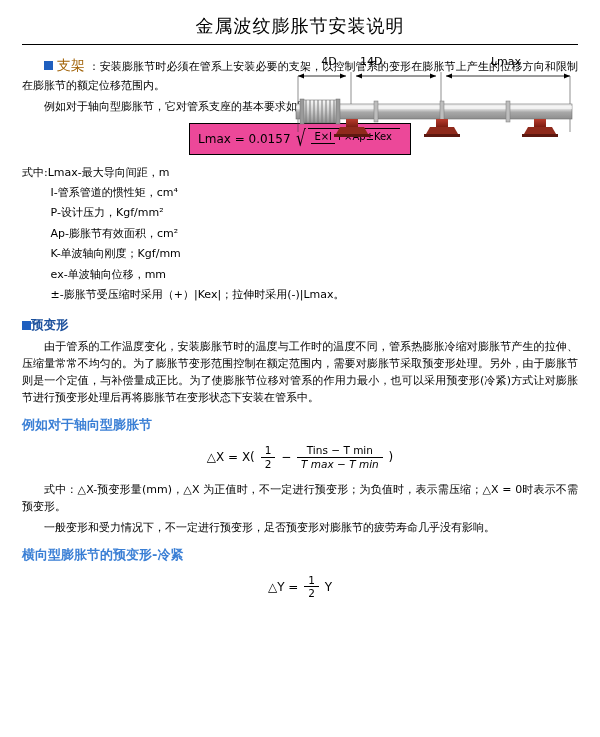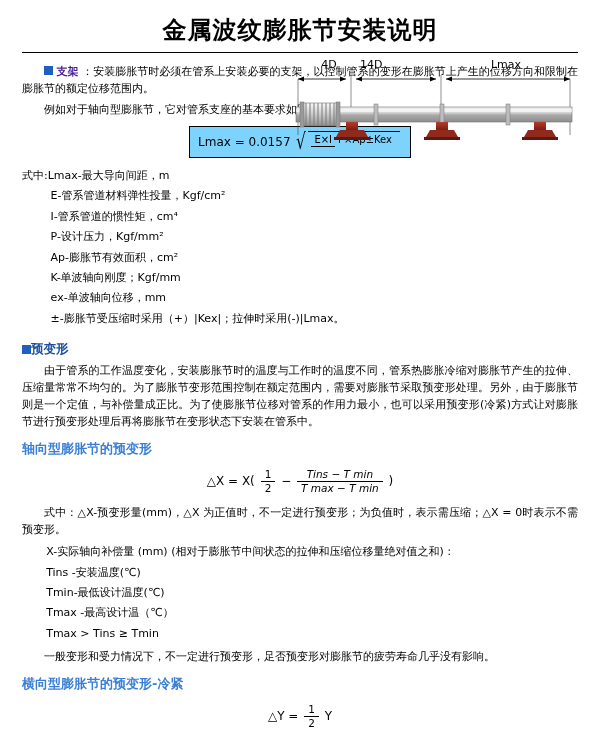--- a/index.html
+++ b/index.html
@@ -17,22 +17,22 @@
   }
   .page {
     position: relative;
     width: 600px;
     height: 737px;
     padding: 0;
     box-sizing: border-box;
   }
   .doc-title {
     text-align: center;
-    font-size: 24px;
-    font-weight: bold;
+    font-size: 18px;
+    font-weight: normal;
     letter-spacing: 1px;
     margin: 14px 0 0 0;
     padding-bottom: 6px;
   }
   .title-rule {
     width: 556px;
     height: 1px;
     background: #000;
     margin: 0 auto 10px auto;
   }
@@ -71,21 +71,21 @@
     color: #3a7fd5;
     font-weight: bold;
     font-size: 13px;
     margin: 10px 0 6px 0;
   }
   .formula-box {
     border: 1px solid #000;
     display: inline-block;
     padding: 4px 10px 4px 8px;
     font-size: 12px;
-    background: #7dd3fc;
+    background: #ec4899;
   }
   .formula-center {
     text-align: center;
     margin: 8px 0 8px 0;
   }
   .frac {
     display: inline-flex;
     flex-direction: row;
     vertical-align: middle;
     font-size: 10px;
@@ -171,21 +171,21 @@
 
 <div class="page">
 
   <div class="doc-title">金属波纹膨胀节安装说明</div>
   <div class="title-rule"></div>
 
   <div class="content">
 
     <p class="body-text">
       <span style="display:inline-block;width:2em;"></span><span class="blue-square"></span>
-      <span style="color:#4c1d95;font-weight:bold;font-size:11px;">支架</span>
+      <span style="color:#a16207;font-weight:normal;font-size:14px;">支架</span>
       ：<span>安装膨胀节时必须在管系上安装必要的支架，以控制管系的变形在膨胀节上产生的位移方向和限制在膨胀节的额定位移范围内。</span>
     </p>
 
     <p class="body-text indent">例如对于轴向型膨胀节，它对管系支座的基本要求如图所示：</p>
 
     <div class="formula-center">
       <span class="formula-box">
         <span>Lmax = 0.0157</span>
         <span class="sqrt">
           <span class="radical">√</span>
@@ -286,62 +286,54 @@
               <rect x="246" y="49" width="12" height="8" fill="url(#sup)"></rect>
               <polygon points="240,57 264,57 268,64 236,64" fill="#8f2a1c"></polygon>
               <rect x="234" y="64" width="36" height="3" fill="#5d1810"></rect>
             </g>
           </g>
         </svg>
       </div>
 
       <div class="var-list">
         <div>式中:Lmax-最大导向间距，m</div>
-        <div class="list-indent">E-管系管道材料弹性投量，Kgf/cm²</div>
         <div class="list-indent">I-管系管道的惯性矩，cm⁴</div>
         <div class="list-indent">P-设计压力，Kgf/mm²</div>
         <div class="list-indent">Ap-膨胀节有效面积，cm²</div>
         <div class="list-indent">K-单波轴向刚度；Kgf/mm</div>
         <div class="list-indent">ex-单波轴向位移，mm</div>
         <div class="list-indent">±-膨胀节受压缩时采用（+）|Kex|；拉伸时采用(-)|Lmax。</div>
       </div>
     </div>
 
 
     <div class="section-head">
       <span class="blue-square"></span>
       <span class="label">预变形</span>
     </div>
     <p class="body-text indent">由于管系的工作温度变化，安装膨胀节时的温度与工作时的温度不同，管系热膨胀冷缩对膨胀节产生的拉伸、压缩量常常不均匀的。为了膨胀节变形范围控制在额定范围内，需要对膨胀节采取预变形处理。另外，由于膨胀节则是一个定值，与补偿量成正比。为了使膨胀节位移对管系的作用力最小，也可以采用预变形(冷紧)方式让对膨胀节进行预变形处理后再将膨胀节在变形状态下安装在管系中。</p>
 
-    <div class="sub-head">轴向型膨胀节的预变形</div>
+    <div class="sub-head">例如对于轴向型膨胀节</div>
 
     <div class="eq-line">
       <span>△X = X(</span>
       <span class="smallfrac">
         <span class="num">1</span>
         <span class="den">2</span>
       </span>
       <span>−</span>
       <span class="smallfrac">
-        <span class="num" style="font-style:italic;">Tins − T min</span>
+        <span class="num" style="">Tins − T min</span>
         <span class="den" style="font-style:italic;">T max − T min</span>
       </span>
       <span>)</span>
     </div>
 
     <p class="body-text indent">式中：△X-预变形量(mm)，△X 为正值时，不一定进行预变形；为负值时，表示需压缩；△X = 0时表示不需预变形。</p>
 
-    <div class="var-list" style="padding-left:2.2em;">
-      <div>X-实际轴向补偿量 (mm) (相对于膨胀节中间状态的拉伸和压缩位移量绝对值之和)：</div>
-      <div>Tins -安装温度(℃)</div>
-      <div>Tmin-最低设计温度(℃)</div>
-      <div>Tmax -最高设计温（℃）</div>
-      <div>Tmax &gt; Tins ≥ Tmin</div>
-    </div>
 
     <p class="body-text indent">一般变形和受力情况下，不一定进行预变形，足否预变形对膨胀节的疲劳寿命几乎没有影响。</p>
 
     <div class="sub-head">横向型膨胀节的预变形-冷紧</div>
 
     <div class="eq-line">
       <span>△Y =</span>
       <span class="smallfrac">
         <span class="num">1</span>
         <span class="den">2</span>

